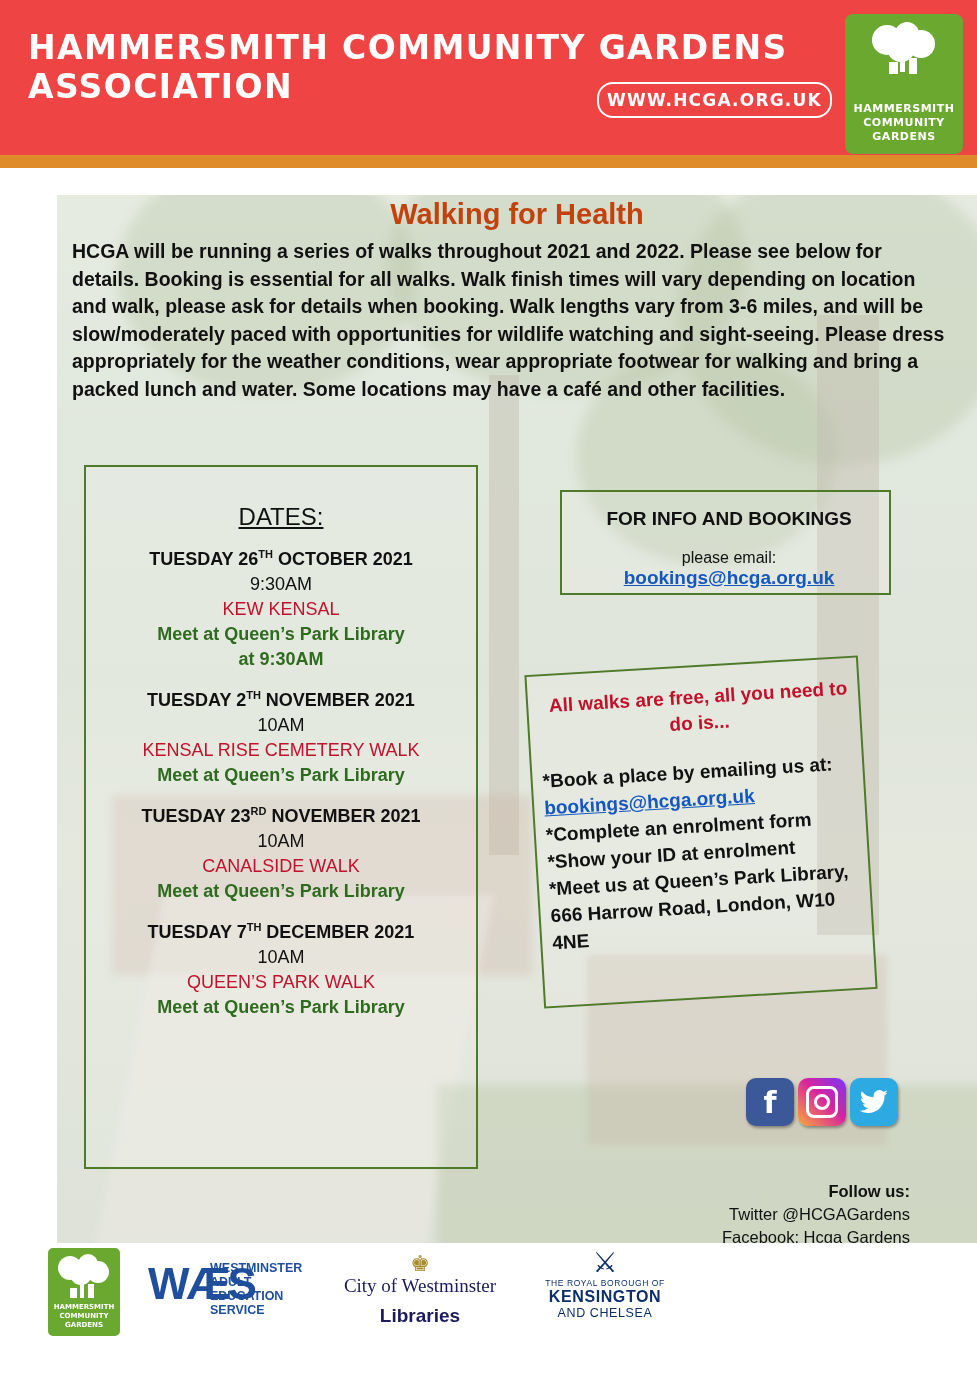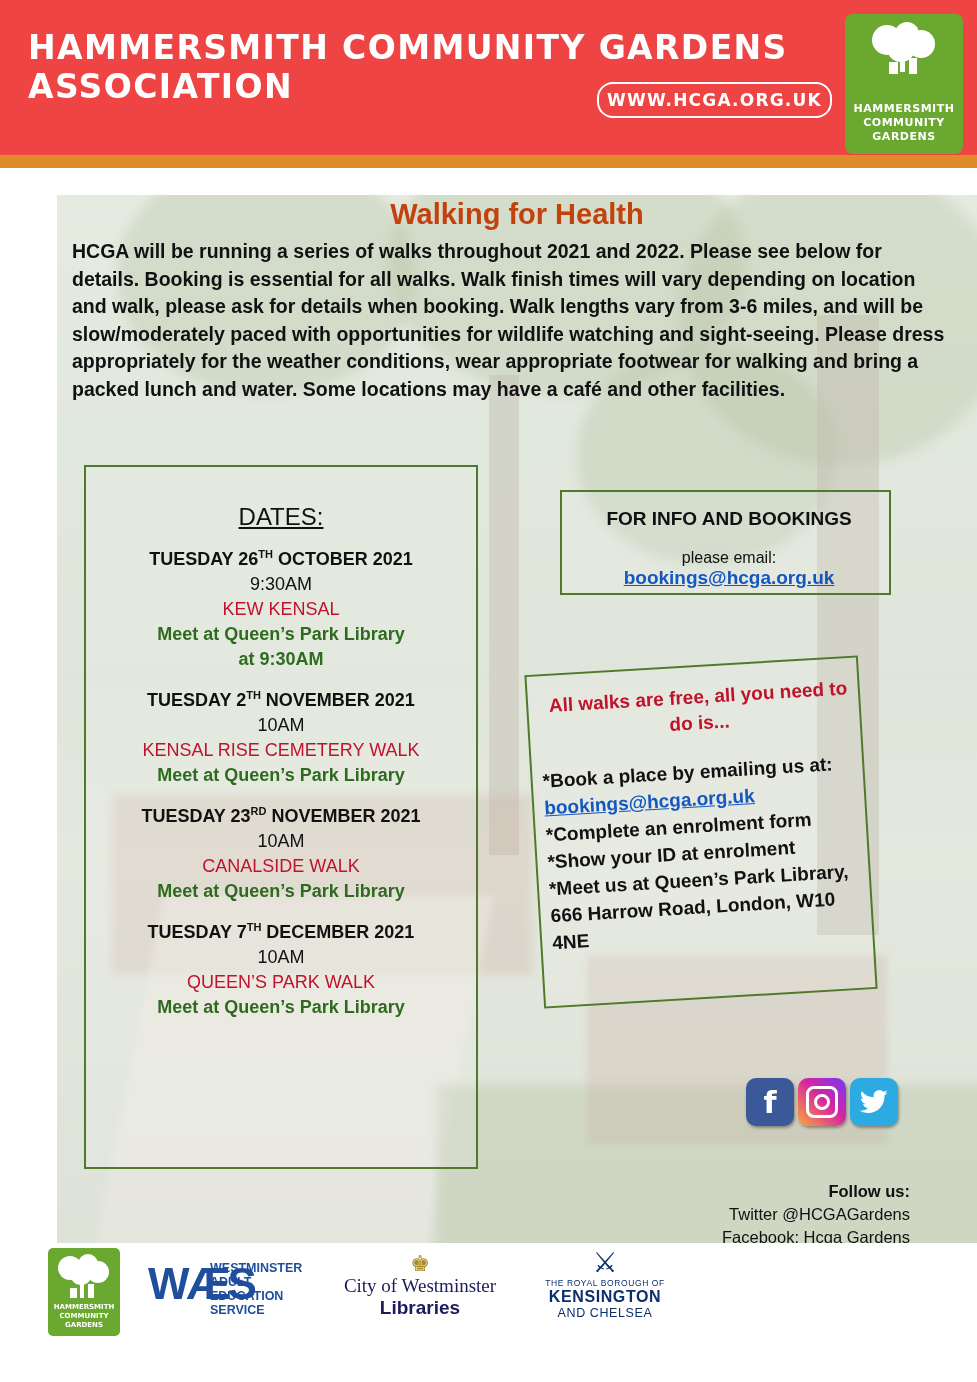--- a/index.html
+++ b/index.html
@@ -433,21 +433,21 @@
     color: #a88b2c;
     line-height: 22px;
   }
   .westminster .w-name {
     font-size: 19px;
     font-family: "Liberation Serif", serif;
   }
   .westminster .w-lib {
     font-size: 19px;
     font-weight: bold;
-    margin-top: 0;
+    margin-top: 8px;
   }
   .rbkc {
     position: absolute;
     left: 520px;
     top: 5px;
     width: 170px;
     text-align: center;
     color: #0b2f6b;
   }
   .rbkc .crest {

